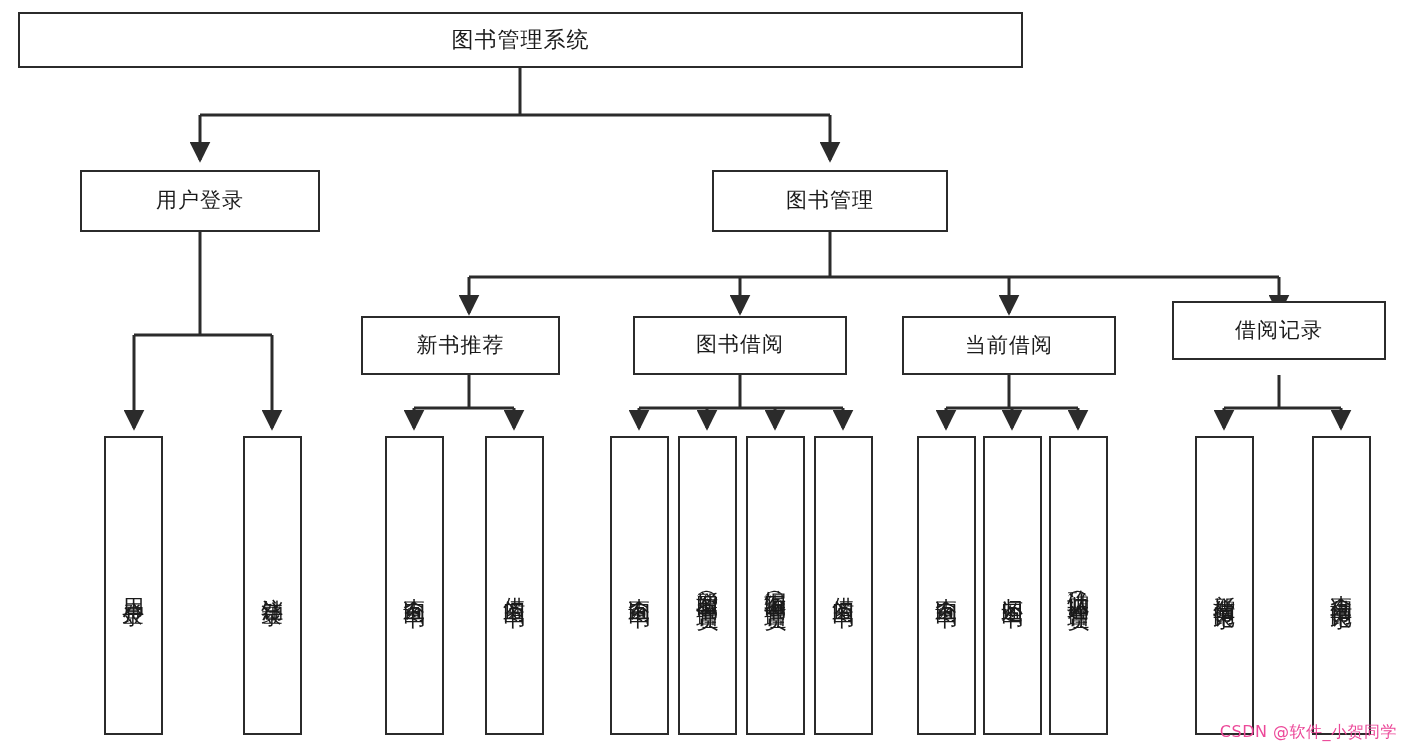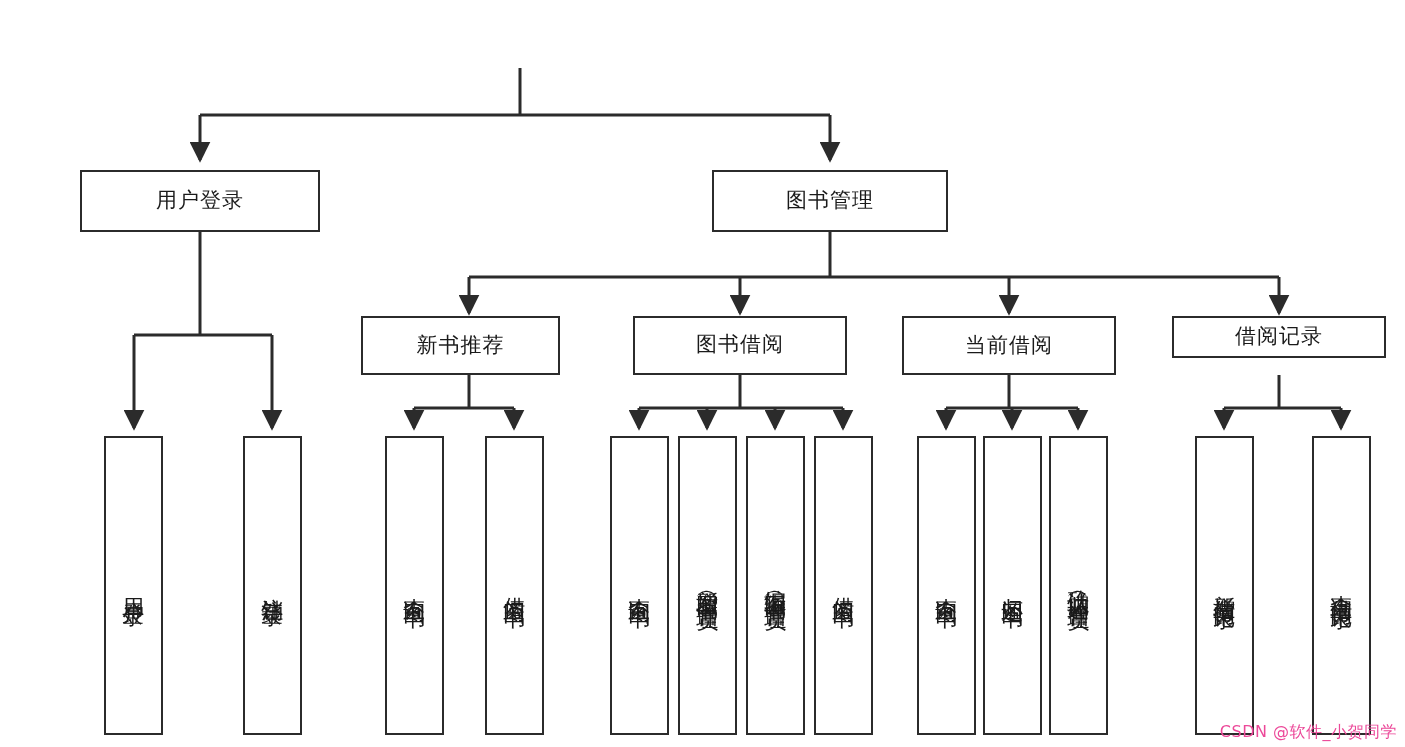--- a/index.html
+++ b/index.html
@@ -119,38 +119,41 @@
       <path d="M 1012 408 L 1012 428" marker-end="url(#arrow)"></path>
       <path d="M 1078 408 L 1078 428" marker-end="url(#arrow)"></path>
 
       <path d="M 1279 375 L 1279 408"></path>
       <path d="M 1224 408 L 1341 408"></path>
       <path d="M 1224 408 L 1224 428" marker-end="url(#arrow)"></path>
       <path d="M 1341 408 L 1341 428" marker-end="url(#arrow)"></path>
     </g>
   </svg>
 
+  <div class="node h root" style="left:18px; top:12px; width:1005px; height:56px;">
+    <span>图书管理系统</span>
+  </div>
 
   <div class="node h" style="left:80px; top:170px; width:240px; height:62px;">
     <span>用户登录</span>
   </div>
   <div class="node h" style="left:712px; top:170px; width:236px; height:62px;">
     <span>图书管理</span>
   </div>
 
   <div class="node h" style="left:361px; top:316px; width:199px; height:59px;">
     <span>新书推荐</span>
   </div>
   <div class="node h" style="left:633px; top:316px; width:214px; height:59px;font-family:Liberation Mono, monospace;">
     <span>图书借阅</span>
   </div>
   <div class="node h" style="left:902px; top:316px; width:214px; height:59px;">
     <span>当前借阅</span>
   </div>
-  <div class="node h" style="left:1172px; top:316px; width:214px; height:42px;">
+  <div class="node h" style="left:1172px; top:301px; width:214px; height:59px;">
     <span>借阅记录</span>
   </div>
 
   <div class="node v" style="left:104px; top:436px; width:59px; height:299px;">
     <span class="vtext">用户登录</span>
   </div>
   <div class="node v" style="left:243px; top:436px; width:59px; height:299px;">
     <span class="vtext">注销登录</span>
   </div>
 

